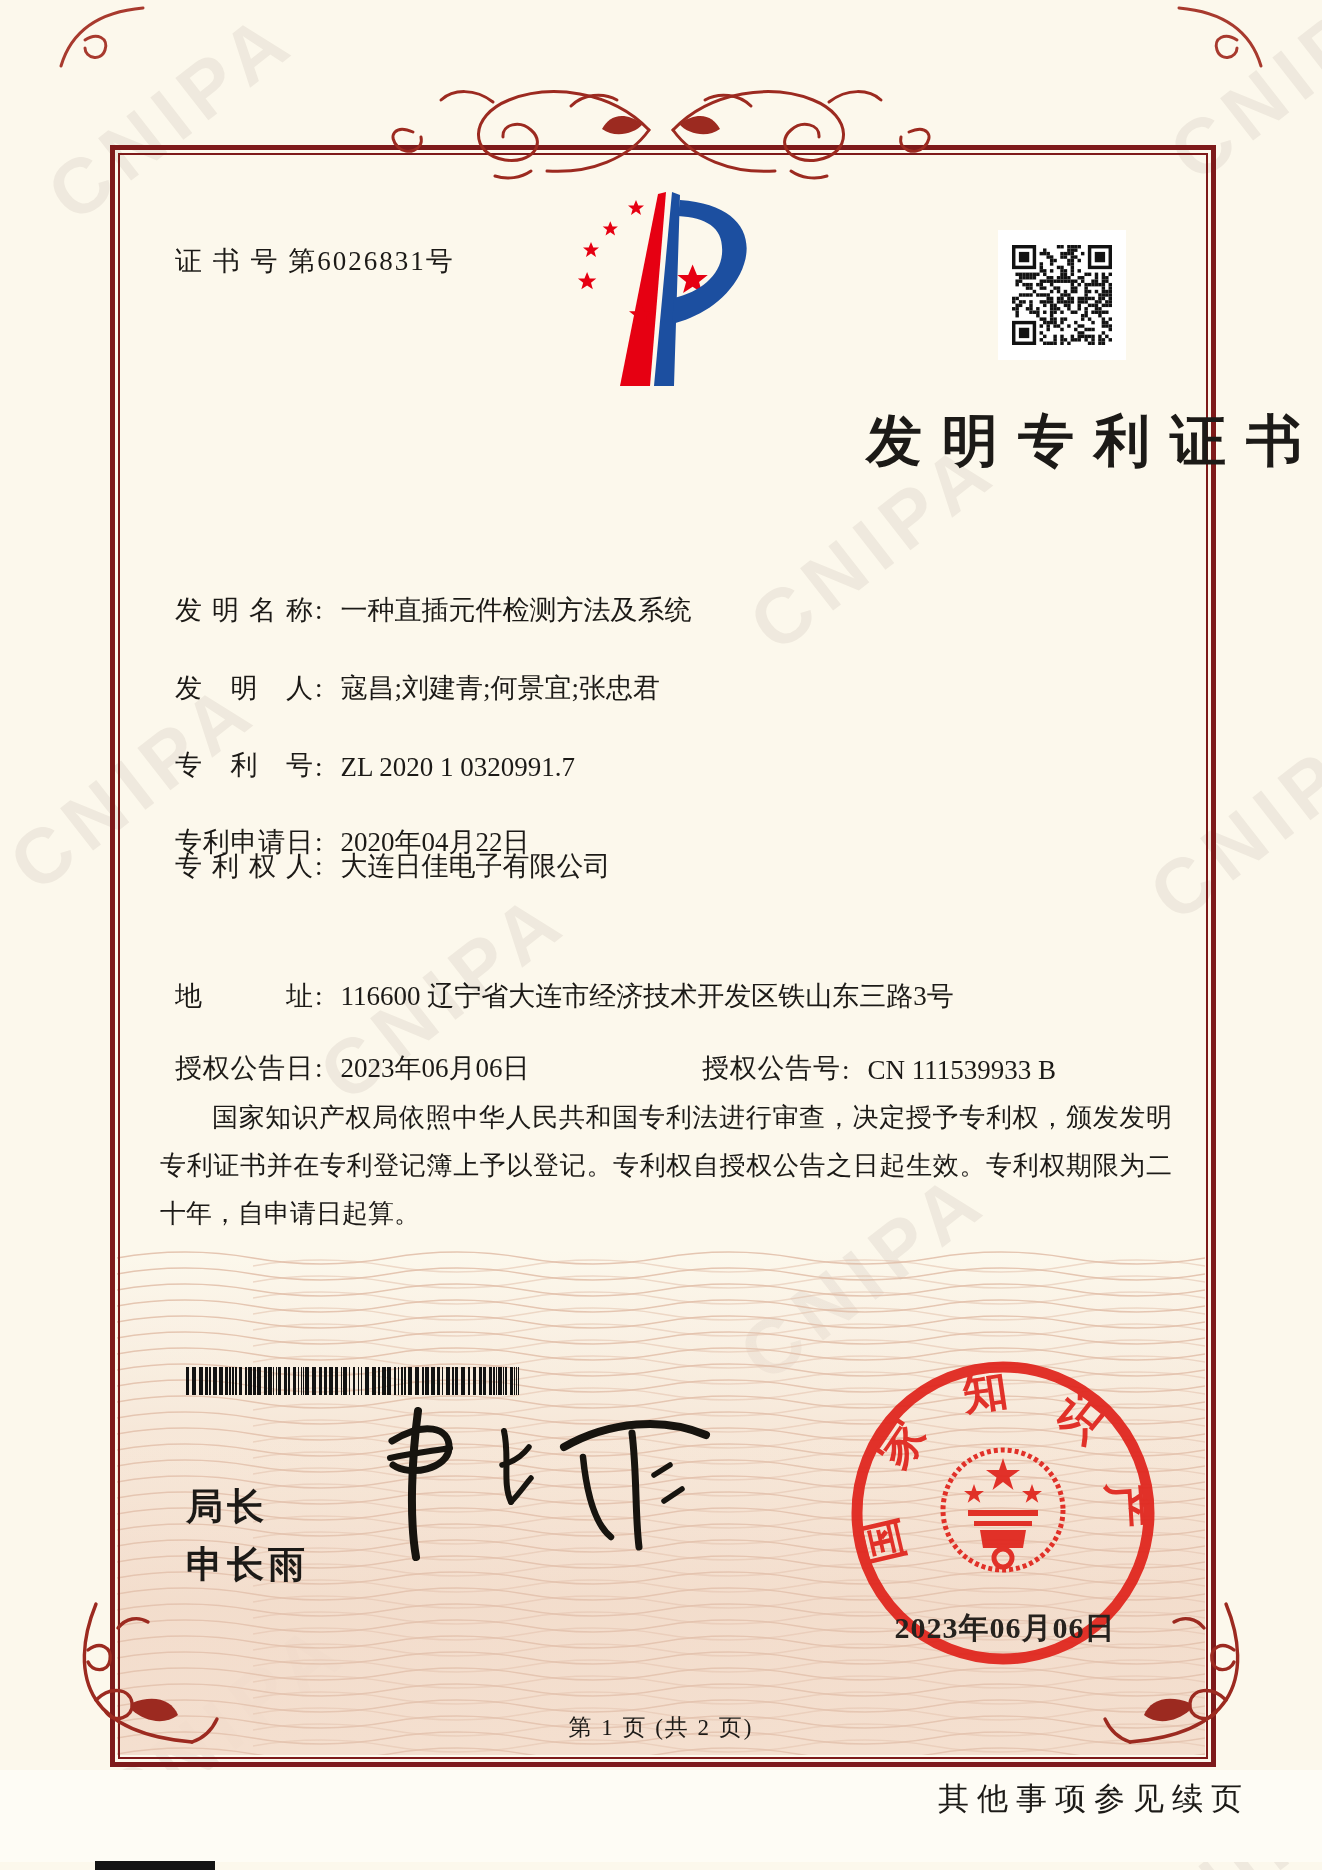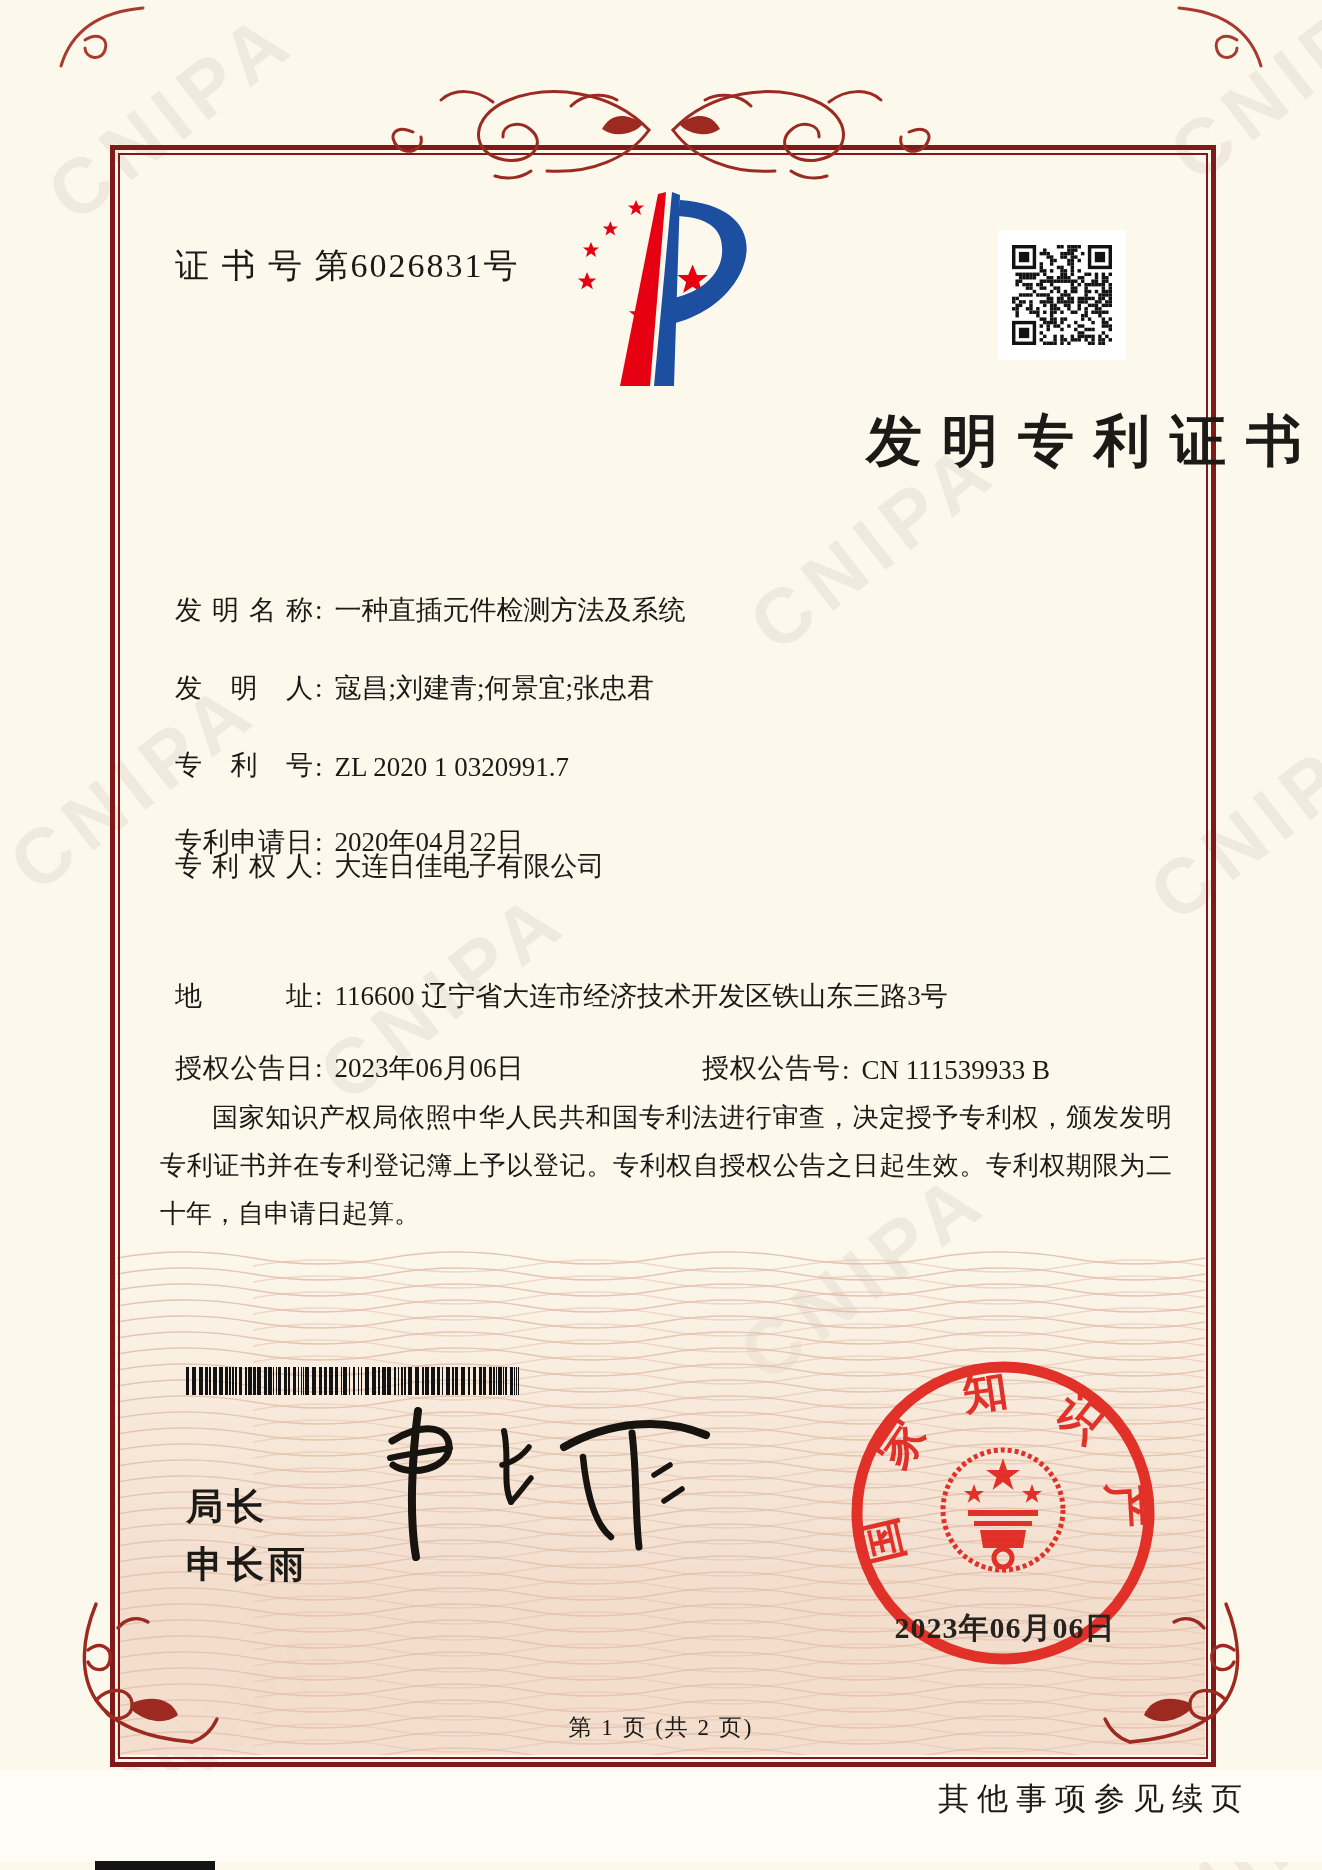--- a/index.html
+++ b/index.html
@@ -11,31 +11,31 @@
   
   .wm{position:absolute;font-family:"Liberation Sans","DejaVu Sans",sans-serif;
       font-weight:bold;font-size:78px;letter-spacing:10px;color:rgba(125,112,98,.10);
       transform:rotate(-38deg);white-space:nowrap;pointer-events:none}
   
   .frame{position:absolute;left:110px;top:145px;width:1096px;height:1612px;
          border:5px solid #7e1a1a}
   .frame::before{content:"";position:absolute;inset:3px;border:2px solid #7e1a1a}
   .waves{position:absolute;left:117px;top:1250px;pointer-events:none}
   
-  .certno{position:absolute;left:175px;top:243px;font-size:34px;letter-spacing:2px}
+  .certno{position:absolute;left:175px;top:243px;font-size:27px;letter-spacing:2px}
   .logo{position:absolute;left:562px;top:186px}
   .qrbox{position:absolute;left:998px;top:230px;width:128px;height:130px;background:#fff;
          display:flex;align-items:center;justify-content:center}
   .title{position:absolute;left:0;top:404px;width:100%;text-align:right;
          font-size:56px;font-weight:bold;letter-spacing:20px;text-indent:20px}
   
   .frow{position:absolute;left:175px;font-size:27px;white-space:nowrap}
   .flabel{display:inline-block;width:138px;text-align:justify;text-align-last:justify;vertical-align:bottom}
   .fcolon{display:inline-block;margin-left:2px}
-  .fvalue{margin-left:12px}
+  .fvalue{margin-left:18px}
   .pair2{position:absolute;left:527px;top:0;white-space:nowrap}
   
   .paras{position:absolute;left:160px;top:1094px;width:1012px;
          font-size:26px;line-height:48px;text-align:justify}
   .paras p{margin:0 0 2px 0;text-indent:2em}
   
   .barcode{position:absolute;left:186px;top:1367px;width:340px;height:28px;font-size:0}
   .barcode span{display:inline-block;height:28px;background:#121212;vertical-align:top}
   .officer{position:absolute;left:186px;font-size:37px;
            font-family:"Liberation Sans","DejaVu Sans",sans-serif;font-weight:600;letter-spacing:4px}

